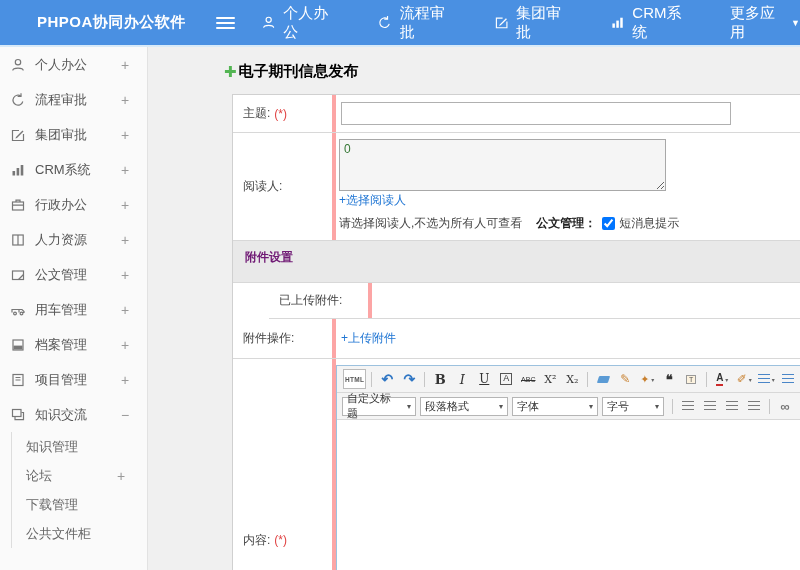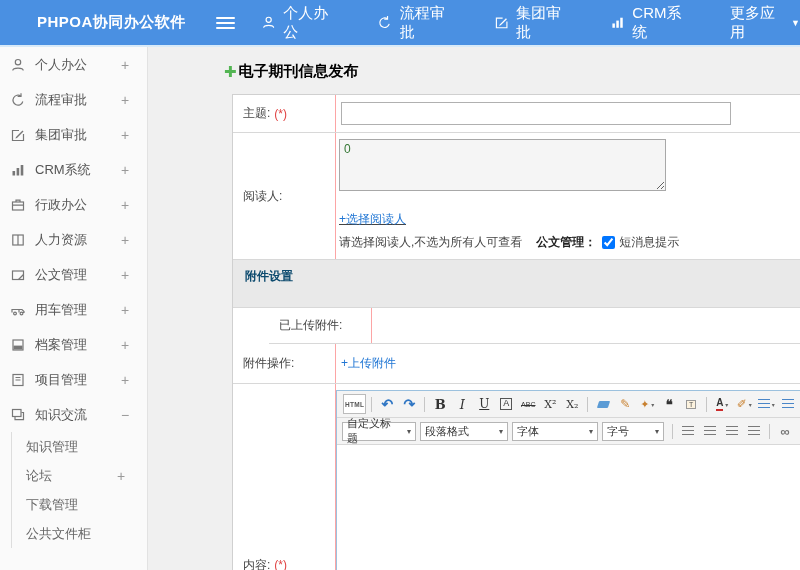--- a/index.html
+++ b/index.html
@@ -34,37 +34,37 @@
 
   
   .content { flex:1; background:#f0f0f0; overflow:hidden; }
   .ptitle { margin:15px 0 13px 76px; display:flex; align-items:center; }
   .plus { color:#53b553; font-size:15px; font-weight:bold; margin-right:2px; }
   .ptext { font-size:15px; font-weight:bold; color:#000000; }
 
   .ftable { margin-left:84px; background:#fff; border:1px solid #d0d0d0; border-right:none; font-size:12px; color:#444; }
   .frow { display:flex; border-bottom:1px solid #d8d8d8; background:#fff; }
   .frow:last-child { border-bottom:none; }
-  .fcell.lbl { width:103px; flex:none; border-right:1px solid #fca5a5; display:flex; align-items:center; padding-left:10px; }
+  .fcell.lbl { width:103px; flex:none; border-right:4px solid #fca5a5; display:flex; align-items:center; padding-left:10px; }
   .fcell.val { flex:1; display:flex; flex-direction:column; justify-content:center; }
   .req { color:#e04343; margin-left:4px; }
 
   .r-subject { height:38px; }
   .subject-input { margin-left:5px; width:390px; height:23px; border:1px solid #b0b0b0; background:#fff; font-size:12px; padding:0 4px; }
 
   .r-readers { min-height:97px; }
   .r-readers .fcell.val { justify-content:flex-start; padding:6px 0 8px 3px; }
   .readers-ta { width:327px; height:52px; border:1px solid #a8a8a8; background:#f5f5f5; color:#337733; font-size:12px; padding:2px 4px; resize:both; font-family:inherit; }
-  .linkline { margin-top:20px;text-decoration:underline; }
+  .linkline { margin-top:1px; }
   .blue-link { color:#2076d4; font-size:12px; }
   .hintline { margin-top:6px; display:flex; align-items:center; font-size:12px; color:#444; }
   .hintline b { margin-left:14px; color:#222; }
   .hintline input { margin:0 4px 0 6px; width:13px; height:13px; }
 
-  .section-row { height:48px; line-height:32px; background:#e9e9e9; font-weight:bold; color:#0c4a6e; padding-left:12px; border-bottom:1px solid #d8d8d8; }
+  .section-row { height:42px; line-height:32px; background:#e9e9e9; font-weight:bold; color:#701a75; padding-left:12px; border-bottom:1px solid #d8d8d8; }
   .r-uploaded { height:36px;margin-left:36px; }
   .r-attop { height:40px; }
   .r-attop .fcell.val { padding-left:5px; align-items:flex-start; }
 
   .r-content { align-items:stretch; }
   .r-content .fcell.val { padding:0; justify-content:flex-start; }
   .editor { border:1px solid #9cc1de; margin-top:6px; background:#f4f4f4; }
   .tb { display:flex; align-items:center; padding:3px 5px; border-bottom:1px solid #d8d8d8; background:#f4f4f4; flex-wrap:nowrap; }
   .canvas { background:#fff; height:300px; cursor:text; }
 

